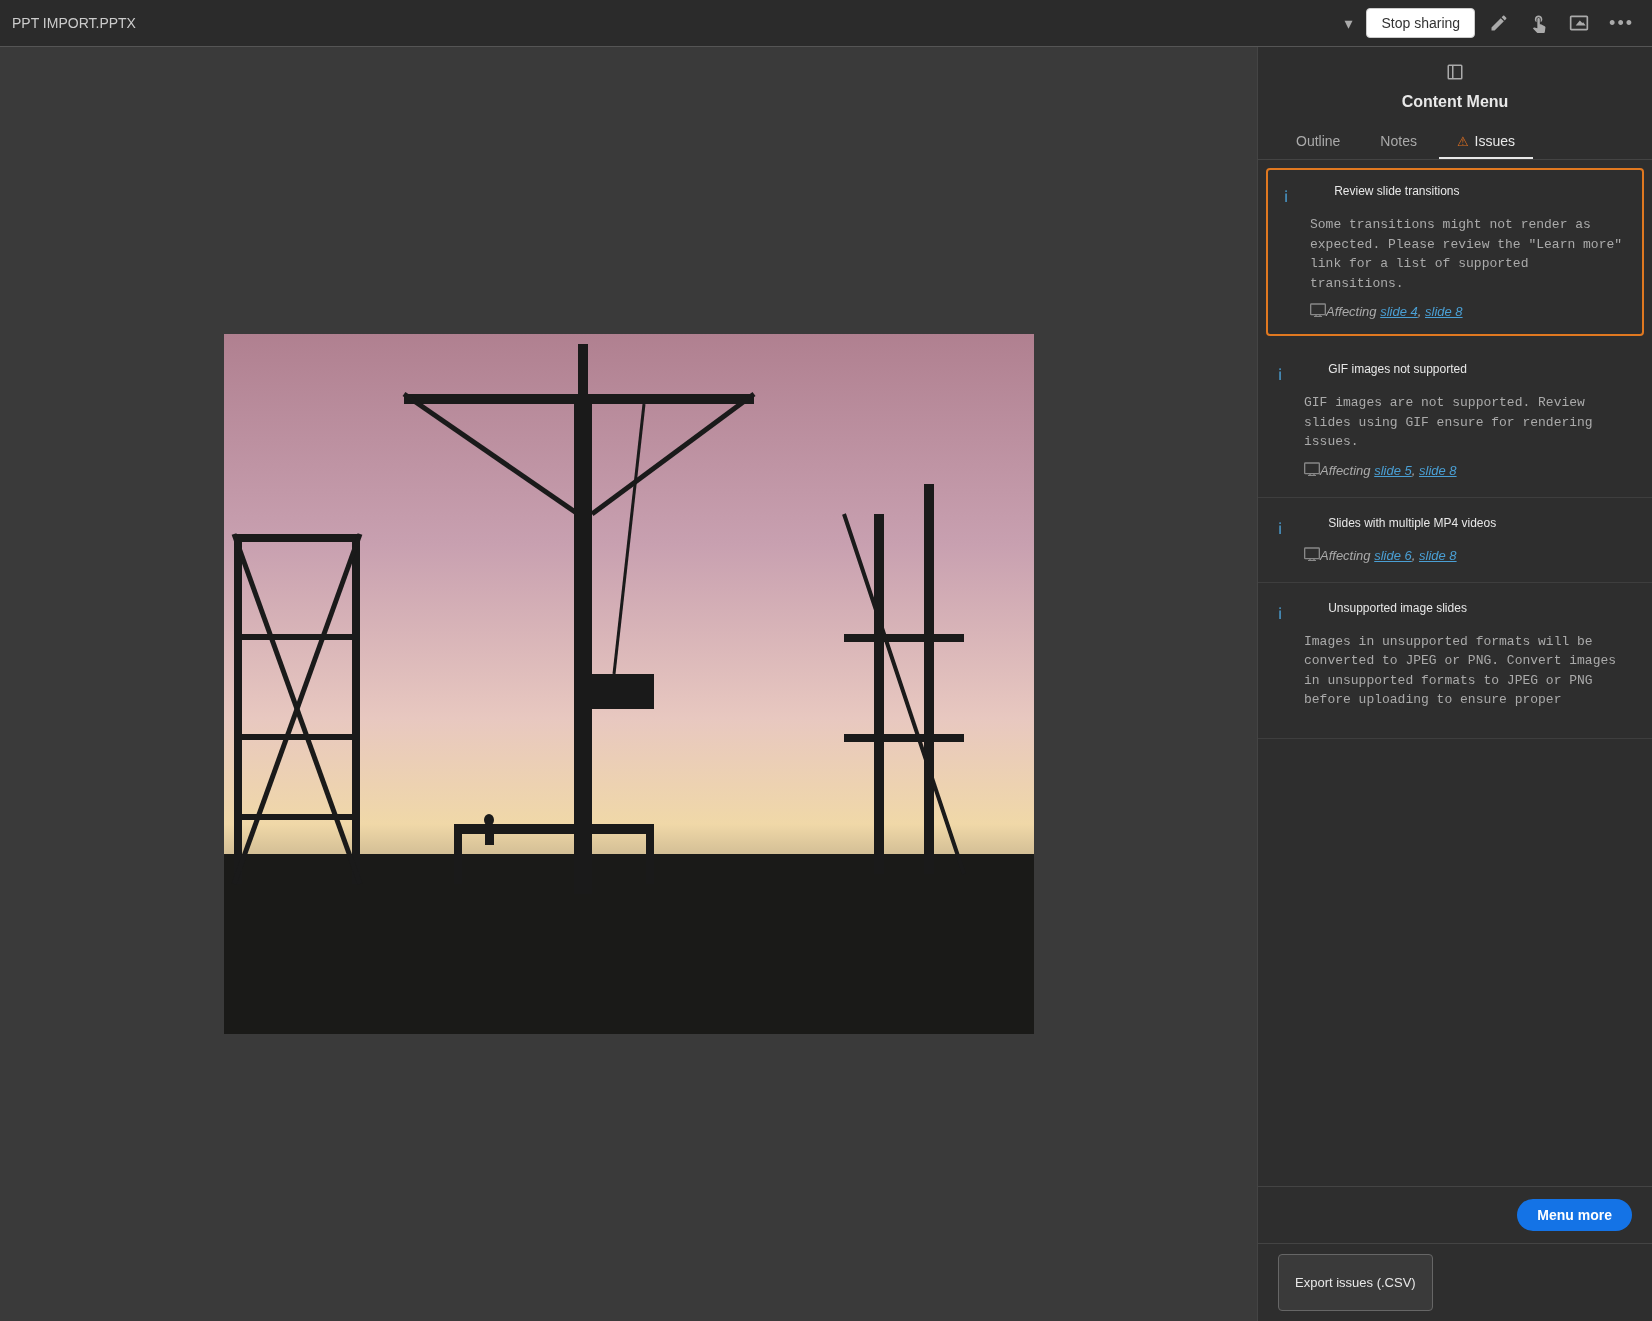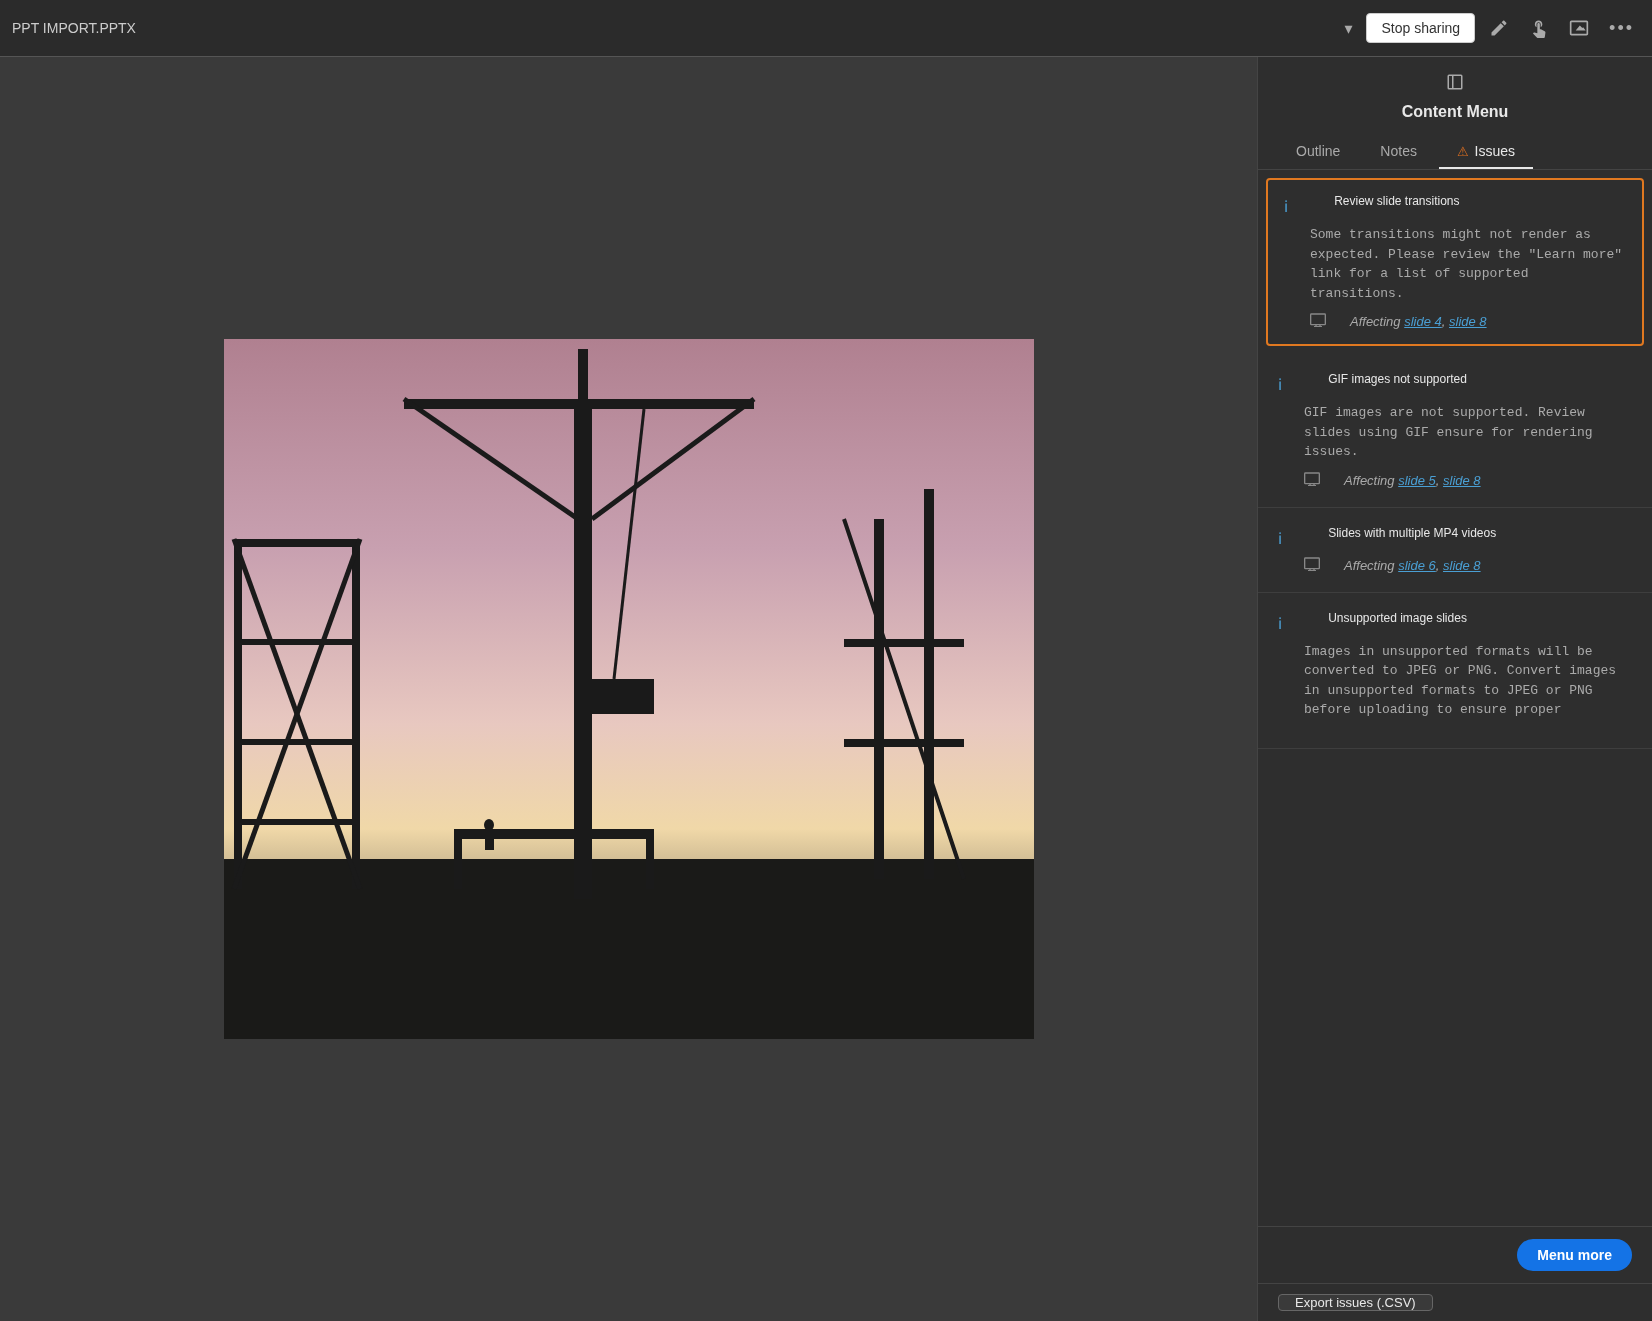--- a/index.html
+++ b/index.html
@@ -8,21 +8,21 @@
       height: 1321px;
       background: #3a3a3a;
       font-family: -apple-system, BlinkMacSystemFont, 'Segoe UI', Helvetica, Arial, sans-serif;
       overflow: hidden;
       display: flex;
       flex-direction: column;
     }
 
     
     .top-bar {
-      height: 57px;
+      height: 47px;
       background: #2b2b2b;
       border-bottom: 1px solid #555;
       display: flex;
       align-items: center;
       justify-content: space-between;
       padding: 0 12px;
       flex-shrink: 0;
     }
     .top-bar-left {
       display: flex;
@@ -198,21 +198,21 @@
       color: #aaa;
       font-size: 13px;
       line-height: 1.5;
       margin-left: 26px;
       margin-bottom: 10px;
       font-family: Liberation Mono, monospace;
     }
     .issue-affecting {
       display: flex;
       align-items: center;
-      gap: 24px;
+      gap: 0;
       margin-left: 26px;
     }
     .slide-icon {
       color: #888;
       font-size: 13px;
     }
     .affecting-text {
       color: #aaa;
       font-size: 13px;
       font-style: italic;
@@ -240,21 +240,21 @@
       padding: 8px 20px;
       font-size: 14px;
       font-weight: 600;
       cursor: pointer;
     }
     .export-issues-btn {
       background: #3a3a3a;
       color: #e8e8e8;
       border: 1px solid #666;
       border-radius: 4px;
-      padding: 0 16px;
+      padding: 20px 16px;
       font-size: 13px;
       font-weight: 500;
       cursor: pointer;
     }
     .footer-row {
       display: flex;
       align-items: center;
       justify-content: space-between;
       padding: 10px 20px;
       border-top: 1px solid #444;

